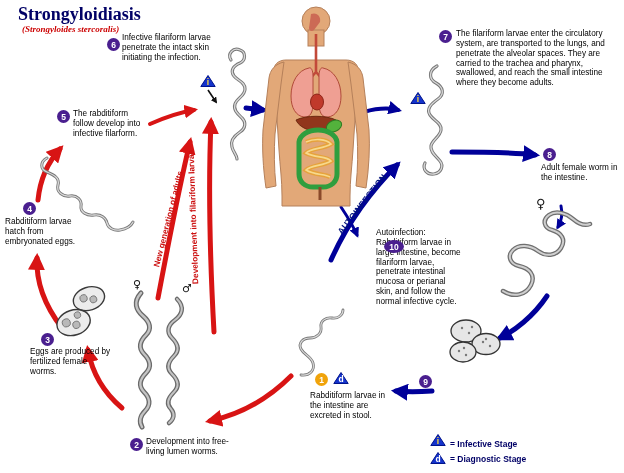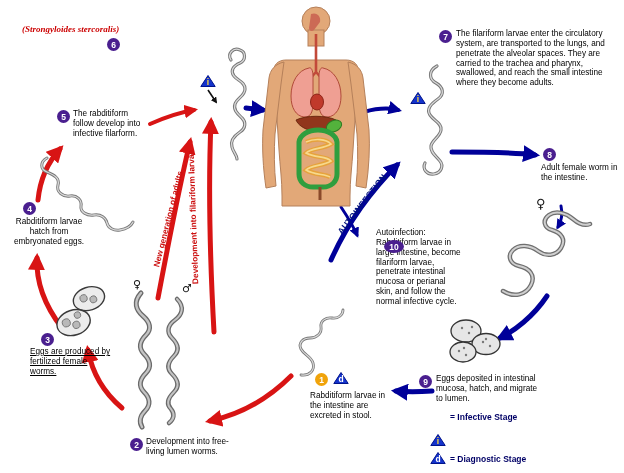--- a/index.html
+++ b/index.html
@@ -136,41 +136,42 @@
       <ellipse cx="317" cy="102" rx="6.5" ry="8" fill="#c0392b" stroke="#8e2418"></ellipse>
       <path d="M 296,120 C 306,115 326,115 336,120 C 333,129 322,133 312,131 C 304,129 298,125 296,120 Z" fill="#91361c" stroke="#5f2007" stroke-width="0.8"></path>
       <ellipse cx="334" cy="126" rx="8" ry="5.5" fill="#53b23c" stroke="#2c7a22" transform="rotate(-24 334 126)"></ellipse>
       <path d="M 299,142 C 300,135 308,130 318,130 C 328,130 336,135 337,142 L 337,174 C 337,182 331,187 323,187 L 313,187 C 305,187 299,182 299,174 Z" fill="none" stroke="#2f9e3e" stroke-width="5"></path>
       <path d="M 306,142 C 315,138 326,139 331,144 C 323,149 311,148 306,153 C 315,158 327,156 331,161 C 323,166 311,165 306,170 C 314,175 325,174 330,177" fill="none" stroke="#e6a23c" stroke-width="4.5"></path>
       <path d="M 306,142 C 315,138 326,139 331,144 C 323,149 311,148 306,153 C 315,158 327,156 331,161 C 323,166 311,165 306,170 C 314,175 325,174 330,177" fill="none" stroke="#f7d98c" stroke-width="1.6"></path>
       <path d="M 320,187 L 320,200" stroke="#8a4a2a" stroke-width="3"></path>
     </g>
   </svg>
 
+  <div class="title" style="left:18px;top:4px;">Strongyloidiasis</div>
   <div class="subtitle" style="left:22px;top:24px;font-style:italic;">(Strongyloides stercoralis)</div>
 
   <span class="num gold" style="left:315px;top:373px;">1</span>
   <span class="num" style="left:130px;top:438px;">2</span>
   <span class="num" style="left:41px;top:333px;">3</span>
   <span class="num" style="left:23px;top:202px;">4</span>
   <span class="num" style="left:57px;top:110px;">5</span>
   <span class="num" style="left:107px;top:38px;">6</span>
   <span class="num" style="left:439px;top:30px;">7</span>
   <span class="num" style="left:543px;top:148px;">8</span>
   <span class="num" style="left:419px;top:375px;">9</span>
   <span class="num" style="left:356px;top:240px;width:20px;margin-left:28px;">10</span>
 
   <div class="cap" style="left:303px;top:391px;width:88px;margin-left:7px;">Rabditiform larvae in the intestine are excreted in stool.</div>
   <div class="cap" style="left:146px;top:437px;width:92px;">Development into free-living lumen worms.</div>
-  <div class="cap" style="left:30px;top:347px;width:84px;text-decoration:underline;">Eggs are produced by fertilized female worms.</div>
-  <div class="cap" style="left:5px;top:217px;width:88px;text-align:center;">Rabditiform larvae hatch from embryonated eggs.</div>
+  <div class="cap" style="left:30px;top:347px;width:84px;">Eggs are produced by fertilized female worms.</div>
+  <div class="cap" style="left:5px;top:217px;width:88px;">Rabditiform larvae hatch from embryonated eggs.</div>
   <div class="cap" style="left:73px;top:109px;width:76px;">The rabditiform follow develop into infective filarform.</div>
+  <div class="cap" style="left:122px;top:33px;width:115px;">Infective filariform larvae penetrate the intact skin initiating the infection.</div>
   <div class="cap" style="left:456px;top:29px;width:158px;">The filariform larvae enter the circulatory system, are transported to the lungs, and penetrate the alveolar spaces. They are carried to the trachea and pharynx, swallowed, and reach the small intestine where they become adults.</div>
   <div class="cap" style="left:541px;top:163px;width:78px;">Adult female worm in the intestine.</div>
-  <div class="cap" style="left:436px;top:374px;width:104px;">Eggs deposited in intestinal mucosa, hatch, and migrate to lumen.</div>
   <div class="cap" style="left:376px;top:216px;width:88px;margin-top:12px;">Autoinfection: Rabditiform larvae in large intestine, become filariform larvae, penetrate intestinal mucosa or perianal skin, and follow the normal infective cycle.</div>
 
   <div class="rot red" style="left:109px;top:214px;width:118px;transform:rotate(-76deg);">New generation of adults</div>
   <div class="rot red" style="left:111px;top:212px;width:164px;transform:rotate(-92deg);">Development into filariform larvae</div>
   <div class="rot blue" style="left:307px;top:199px;width:110px;transform:rotate(-52deg);">AUTOINFECTION</div>
 
   <span class="sym" style="left:133px;top:278px;">♀</span>
   <span class="sym" style="left:182px;top:282px;">♂</span>
   <span class="sym big" style="left:536px;top:196px;">♀</span>
 
@@ -184,21 +185,21 @@
   </svg>
   <svg class="tri" style="left:333px;top:371px;" width="16" height="14">
     <polygon points="8,1.5 15.2,12.5 0.8,12.5" fill="#1433cc" stroke="#00138a" stroke-width="1"></polygon>
     <text x="8" y="11" text-anchor="middle" font-size="8.5" font-weight="bold" fill="#ffffff">d</text>
   </svg>
 
   <svg class="tri" style="left:430px;top:433px;" width="16" height="14">
     <polygon points="8,1.5 15.2,12.5 0.8,12.5" fill="#1433cc" stroke="#00138a" stroke-width="1"></polygon>
     <text x="8" y="11" text-anchor="middle" font-size="8.5" font-weight="bold" fill="#ffd83d">i</text>
   </svg>
-  <span class="legend-text" style="left:450px;top:412px;text-align:right;">= Infective Stage</span>
+  <span class="legend-text" style="left:450px;top:439px;text-align:right;">= Infective Stage</span>
 
   <svg class="tri" style="left:430px;top:451px;" width="16" height="14">
     <polygon points="8,1.5 15.2,12.5 0.8,12.5" fill="#1433cc" stroke="#00138a" stroke-width="1"></polygon>
     <text x="8" y="11" text-anchor="middle" font-size="8.5" font-weight="bold" fill="#ffffff">d</text>
   </svg>
   <span class="legend-text" style="left:450px;top:454px;">= Diagnostic Stage</span>
 
 </div>
 
 </body></html>

